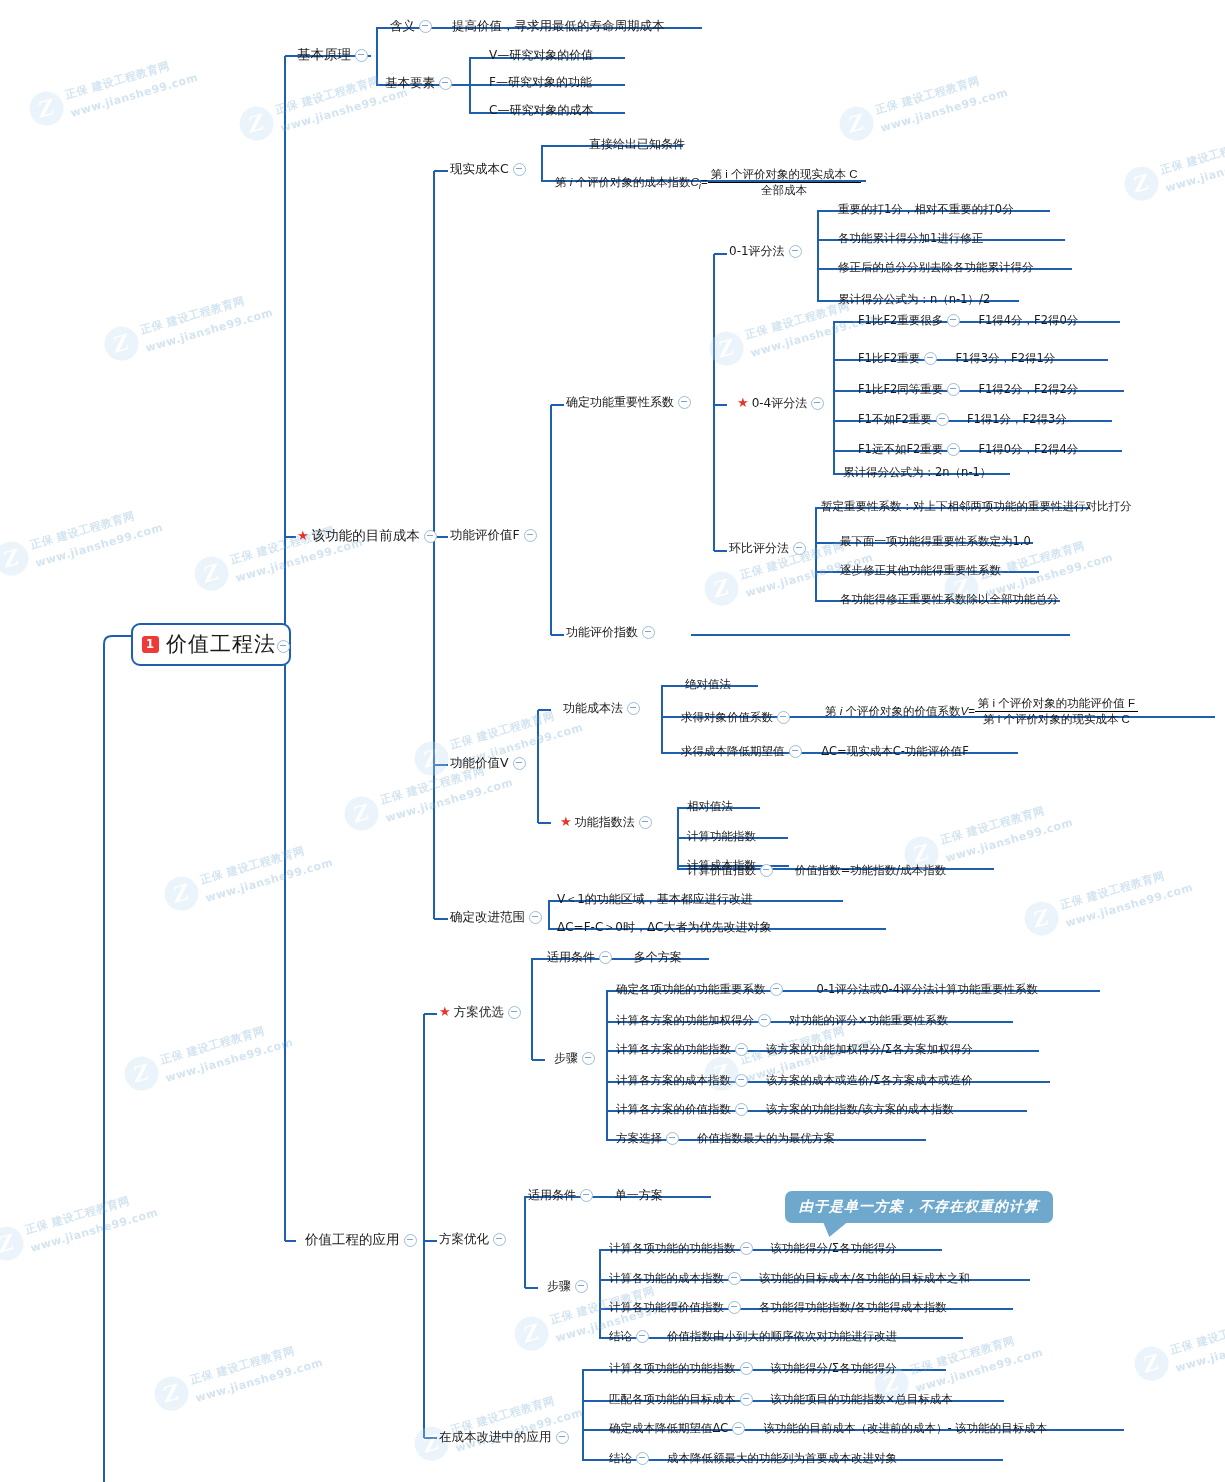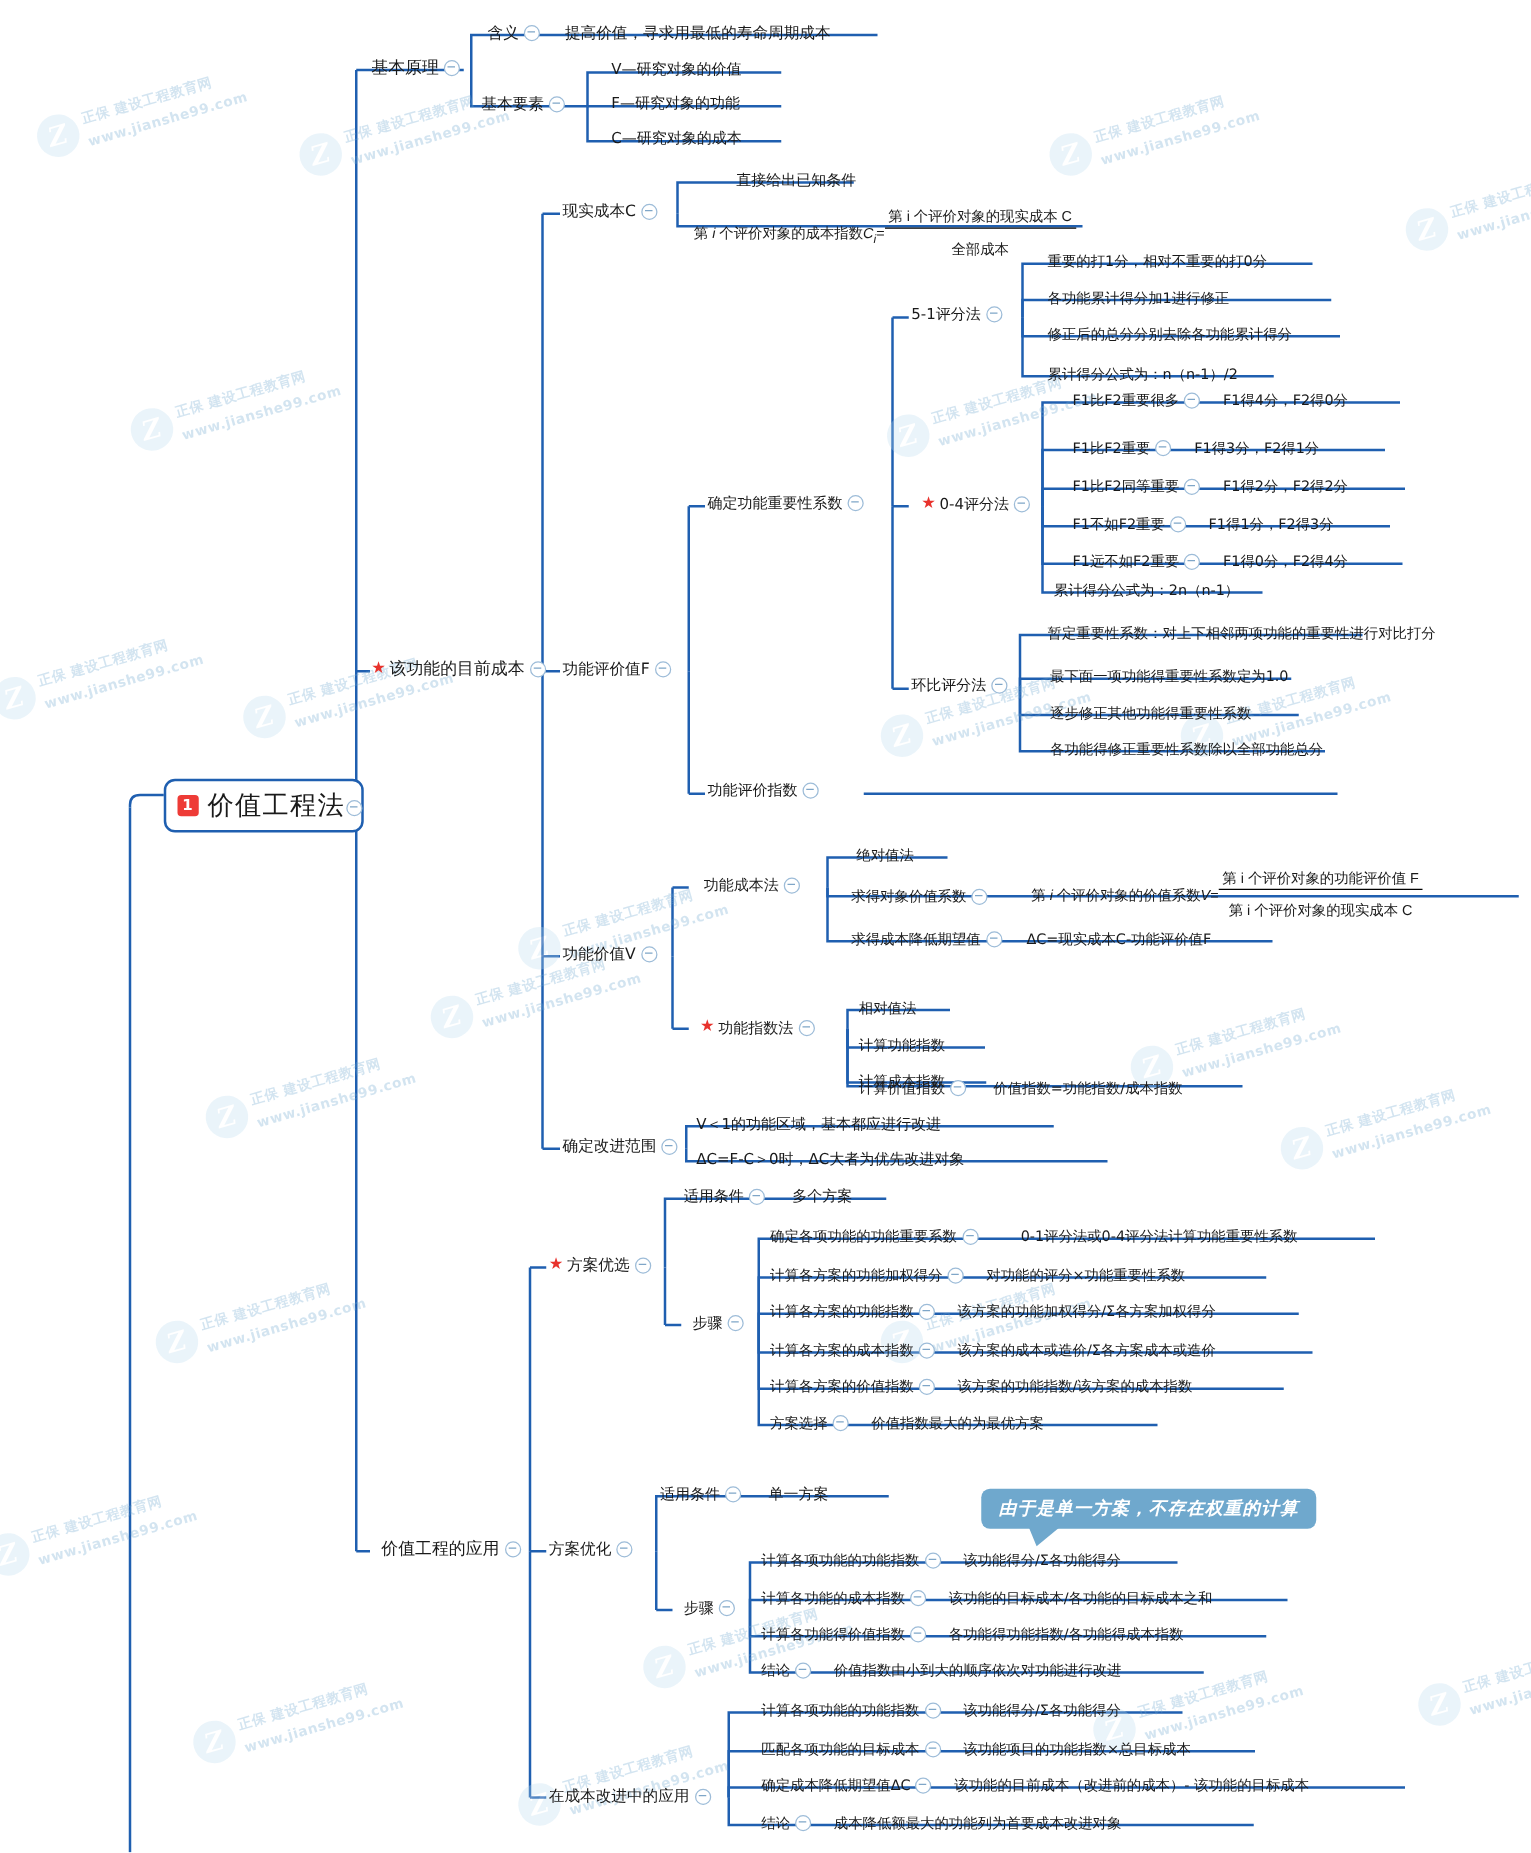--- a/index.html
+++ b/index.html
@@ -36,21 +36,21 @@
   .star{color:#e8322c;font-size:13px;margin-right:3px;vertical-align:middle;}
 
   .minus{display:inline-block;width:11px;height:11px;border:1px solid #9dbcd8;border-radius:50%;
          position:relative;vertical-align:middle;background:#fff;margin:0 4px;}
   .minus:after{content:"";position:absolute;left:2px;top:4px;width:6px;height:1px;background:#7fa6c8;}
 
   
   .frm{font-family:Liberation Sans, sans-serif;font-size:11.5px;}
   .frac{display:inline-block;vertical-align:middle;text-align:center;}
   .frac .num{display:block;border-bottom:1px solid #000;padding:0 3px 1px 3px;}
-  .frac .den{display:block;padding-top:11px;}
+  .frac .den{display:block;padding-top:1px;}
   .it{font-style:italic;}
 
   
   .callout{position:absolute;background:#6fa8cd;color:#fff;border-radius:7px;
            padding:7px 14px;font-size:14px;font-style:italic;font-weight:bold;
            letter-spacing:1px;white-space:nowrap;}
   .callout .tail{position:absolute;left:36px;bottom:-14px;width:0;height:0;
            border-left:10px solid transparent;border-right:16px solid transparent;
            border-top:16px solid #6fa8cd;transform:skewX(-12deg);}
 </style>
@@ -232,41 +232,41 @@
 
   <div class="node lvl2" style="left:450px;top:528px">
     <span class="lbl">功能评价值F</span><span class="minus"></span>
   </div>
 
   <div class="node lvl3" style="left:566px;top:396px">
     <span class="lbl">确定功能重要性系数</span><span class="minus"></span>
   </div>
 
   <div class="node lvl3" style="left:729px;top:245px">
-    <span class="lbl">5-1评分法</span><span class="minus"></span>
+    <span class="lbl">0-1评分法</span><span class="minus"></span>
   </div>
   <div class="node lvl4" style="left:838px;top:203px"><span class="lbl">重要的打1分，相对不重要的打0分</span></div>
   <div class="node lvl4" style="left:838px;top:232px"><span class="lbl">各功能累计得分加1进行修正</span></div>
   <div class="node lvl4" style="left:838px;top:261px"><span class="lbl">修正后的总分分别去除各功能累计得分</span></div>
   <div class="node lvl4" style="left:838px;top:293px"><span class="lbl">累计得分公式为：n（n-1）/2</span></div>
 
   <div class="node lvl3" style="left:737px;top:396px">
     <span class="star">★</span><span class="lbl">0-4评分法</span><span class="minus"></span>
   </div>
   <div class="node lvl4" style="left:858px;top:314px"><span class="lbl">F1比F2重要很多</span><span class="minus"></span><span class="lbl" style="margin-left:14px">F1得4分，F2得0分</span></div>
   <div class="node lvl4" style="left:858px;top:352px"><span class="lbl">F1比F2重要</span><span class="minus"></span><span class="lbl" style="margin-left:14px">F1得3分，F2得1分</span></div>
   <div class="node lvl4" style="left:858px;top:383px"><span class="lbl">F1比F2同等重要</span><span class="minus"></span><span class="lbl" style="margin-left:14px">F1得2分，F2得2分</span></div>
   <div class="node lvl4" style="left:858px;top:413px"><span class="lbl">F1不如F2重要</span><span class="minus"></span><span class="lbl" style="margin-left:14px">F1得1分，F2得3分</span></div>
   <div class="node lvl4" style="left:858px;top:443px"><span class="lbl">F1远不如F2重要</span><span class="minus"></span><span class="lbl" style="margin-left:14px">F1得0分，F2得4分</span></div>
   <div class="node lvl4" style="left:843px;top:466px"><span class="lbl">累计得分公式为：2n（n-1）</span></div>
 
   <div class="node lvl3" style="left:729px;top:542px">
     <span class="lbl">环比评分法</span><span class="minus"></span>
   </div>
-  <div class="node lvl4" style="left:838px;top:500px"><span class="lbl">暂定重要性系数：对上下相邻两项功能的重要性进行对比打分</span></div>
+  <div class="node lvl4" style="left:821px;top:500px"><span class="lbl">暂定重要性系数：对上下相邻两项功能的重要性进行对比打分</span></div>
   <div class="node lvl4" style="left:840px;top:535px"><span class="lbl">最下面一项功能得重要性系数定为1.0</span></div>
   <div class="node lvl4" style="left:840px;top:564px"><span class="lbl">逐步修正其他功能得重要性系数</span></div>
   <div class="node lvl4" style="left:840px;top:593px"><span class="lbl">各功能得修正重要性系数除以全部功能总分</span></div>
 
   <div class="node lvl3" style="left:566px;top:626px">
     <span class="lbl">功能评价指数</span><span class="minus"></span>
   </div>
 
   <div class="node lvl2" style="left:450px;top:756px">
     <span class="lbl">功能价值V</span><span class="minus"></span>

